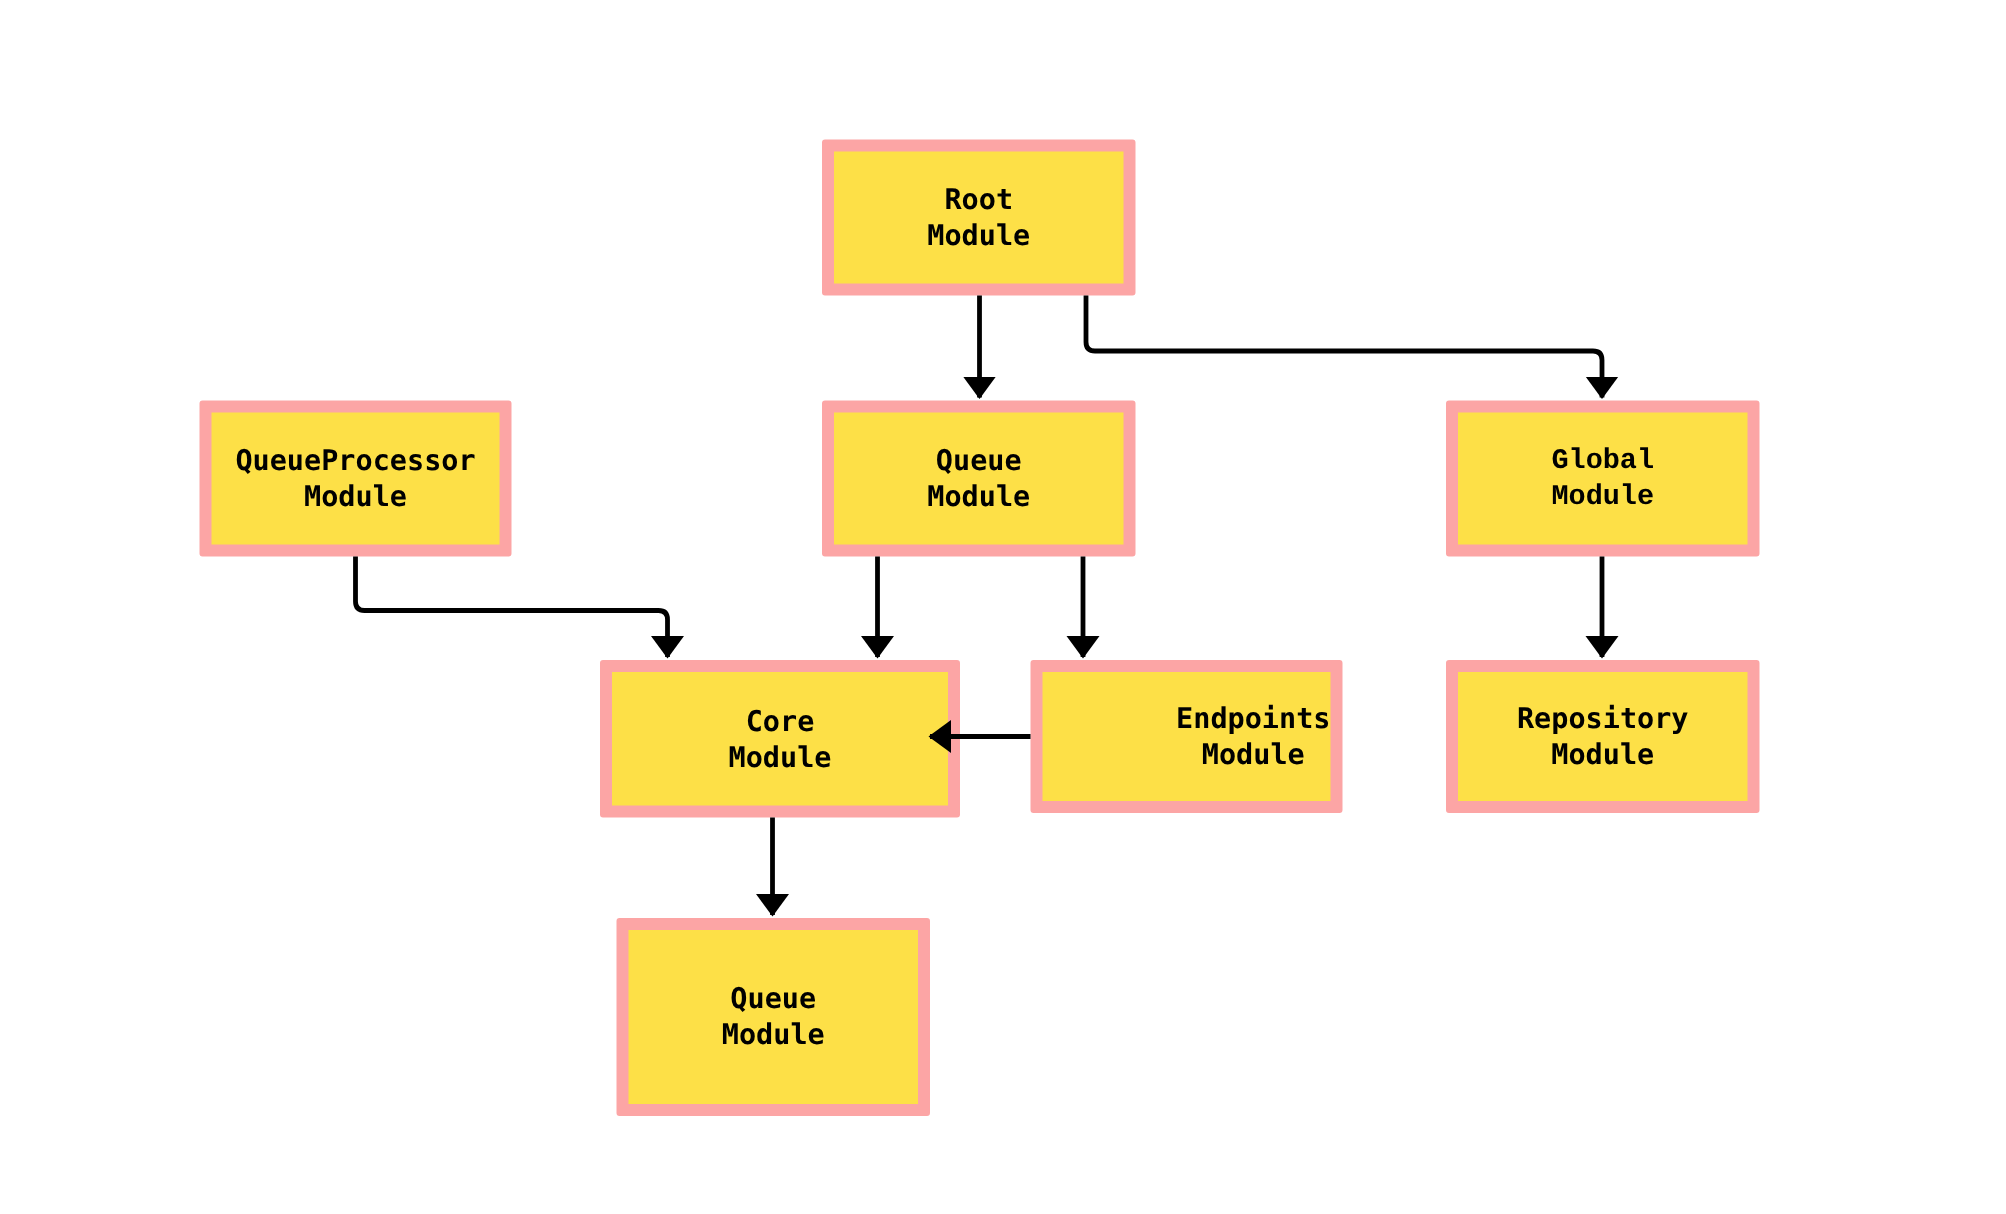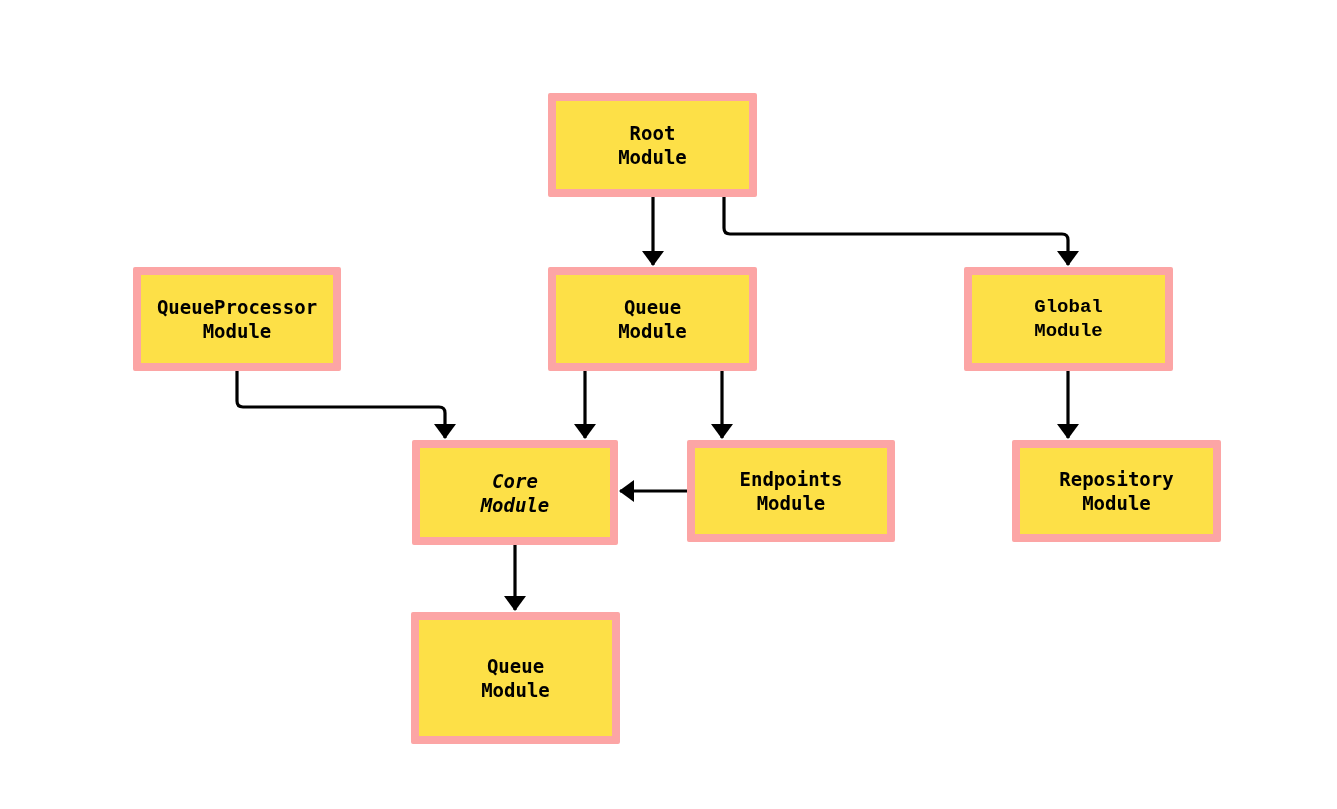--- a/index.html
+++ b/index.html
@@ -45,23 +45,23 @@
   .edge {
     fill: none;
     stroke: #000000;
     stroke-width: 3.2px;
   }
   
   #node-root           { left: 548px; top:  93px; width: 209px; height: 104px; }
   #node-queueprocessor { left: 133px; top: 267px; width: 208px; height: 104px; justify-content: center; }
   #node-server         { left: 548px; top: 267px; width: 209px; height: 104px; }
   #node-global         { left: 964px; top: 267px; width: 209px; height: 104px; font-family: Liberation Mono, monospace; }
-  #node-core           { left: 412px; top: 440px; width: 206px; height: 105px; font-style: italic; }
-  #node-endpoints      { left: 687px; top: 440px; width: 208px; height: 102px; }
-  #node-repository     { left: 964px; top: 440px; width: 209px; height: 102px; margin-left: 48px; }
+  #node-core           { left: 400px; top: 440px; width: 240px; height: 105px; }
+  #node-endpoints      { left: 687px; top: 440px; width: 208px; height: 102px; justify-content: flex-end; }
+  #node-repository     { left: 964px; top: 440px; width: 209px; height: 102px; }
   #node-queue          { left: 411px; top: 612px; width: 209px; height: 132px; }
 </style>
 </head>
 <body>
 
 <div id="canvas">
 
   <div class="node" id="node-root">
     <span class="node-label">Root
 Module</span>

